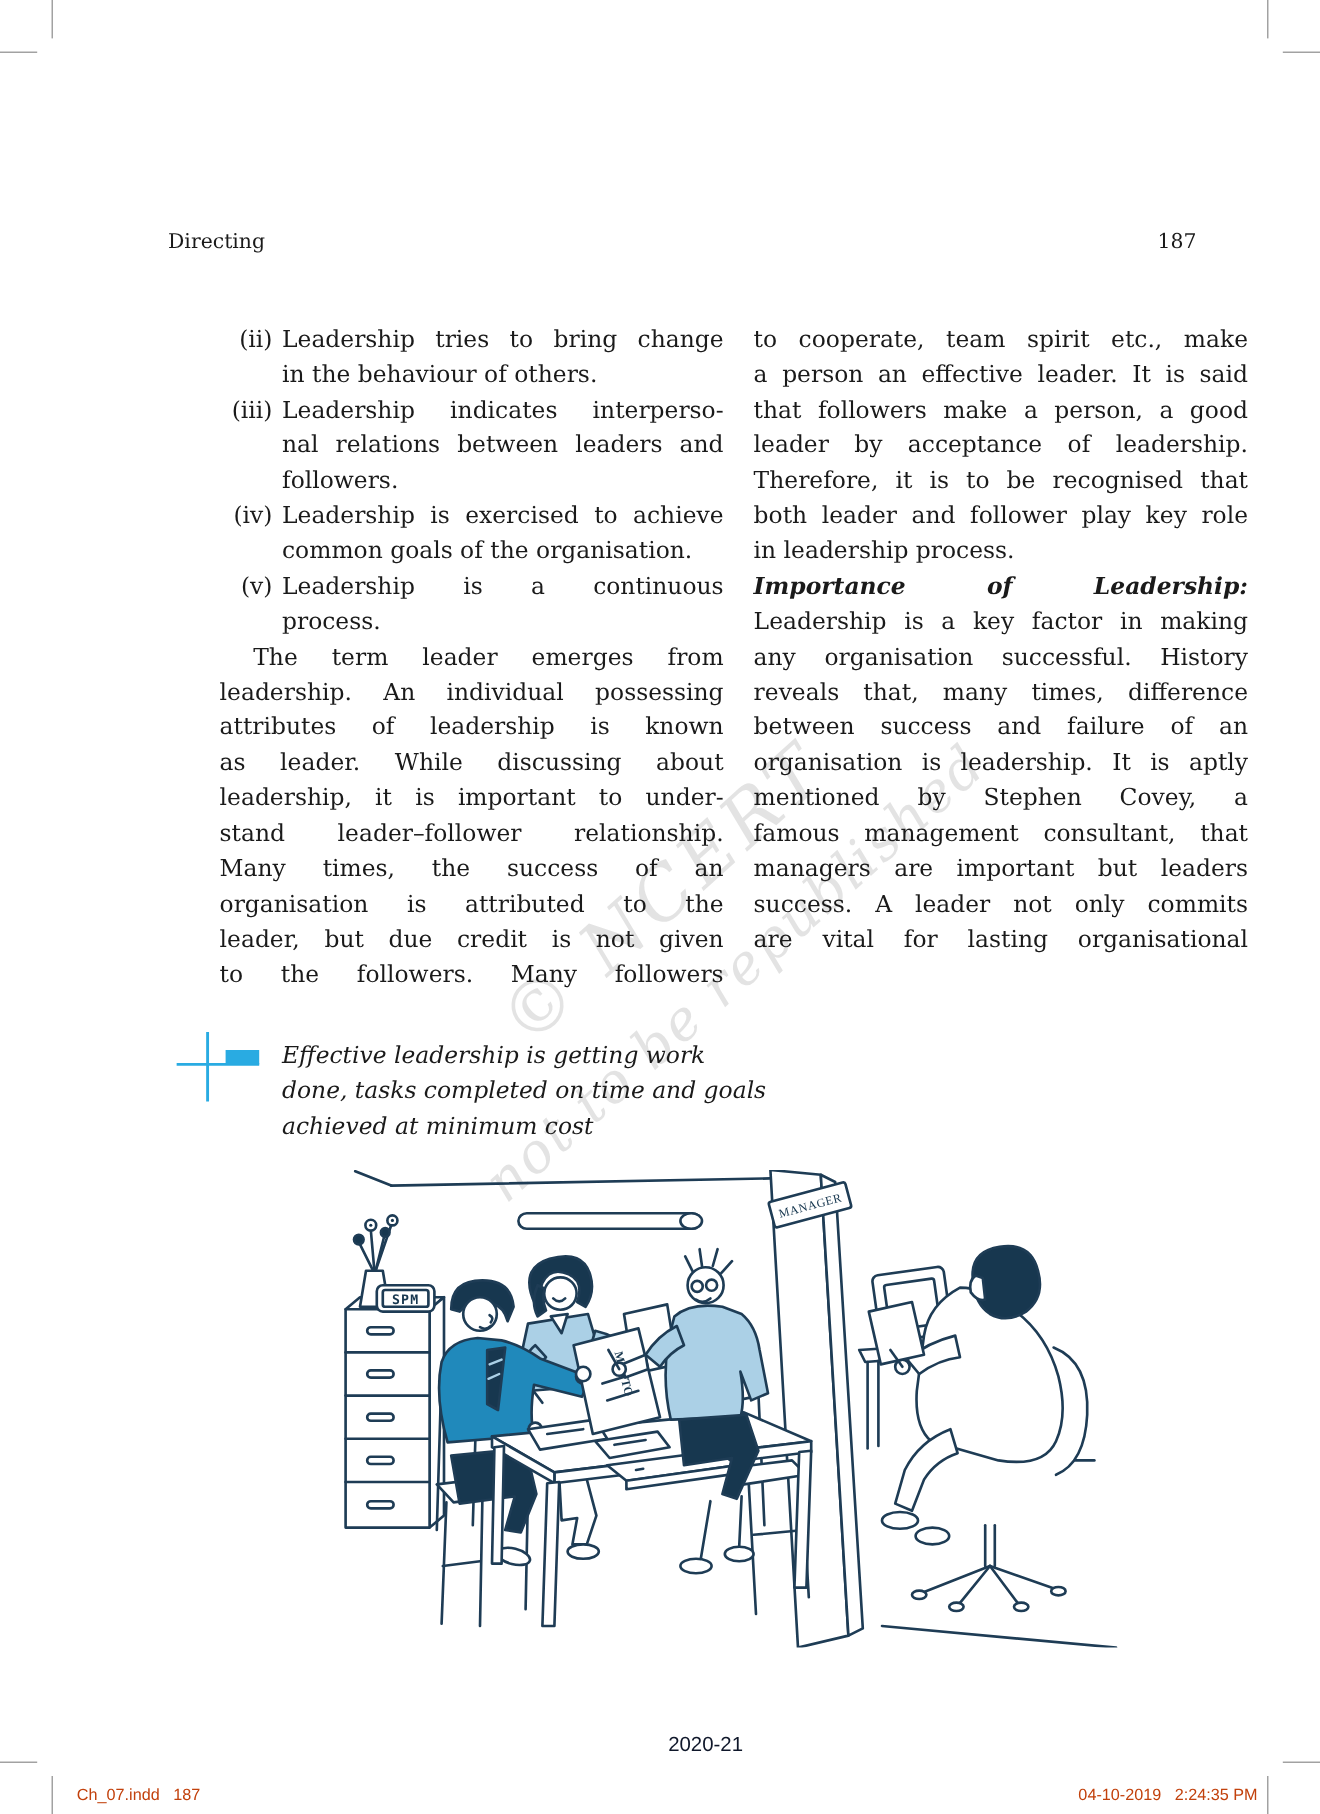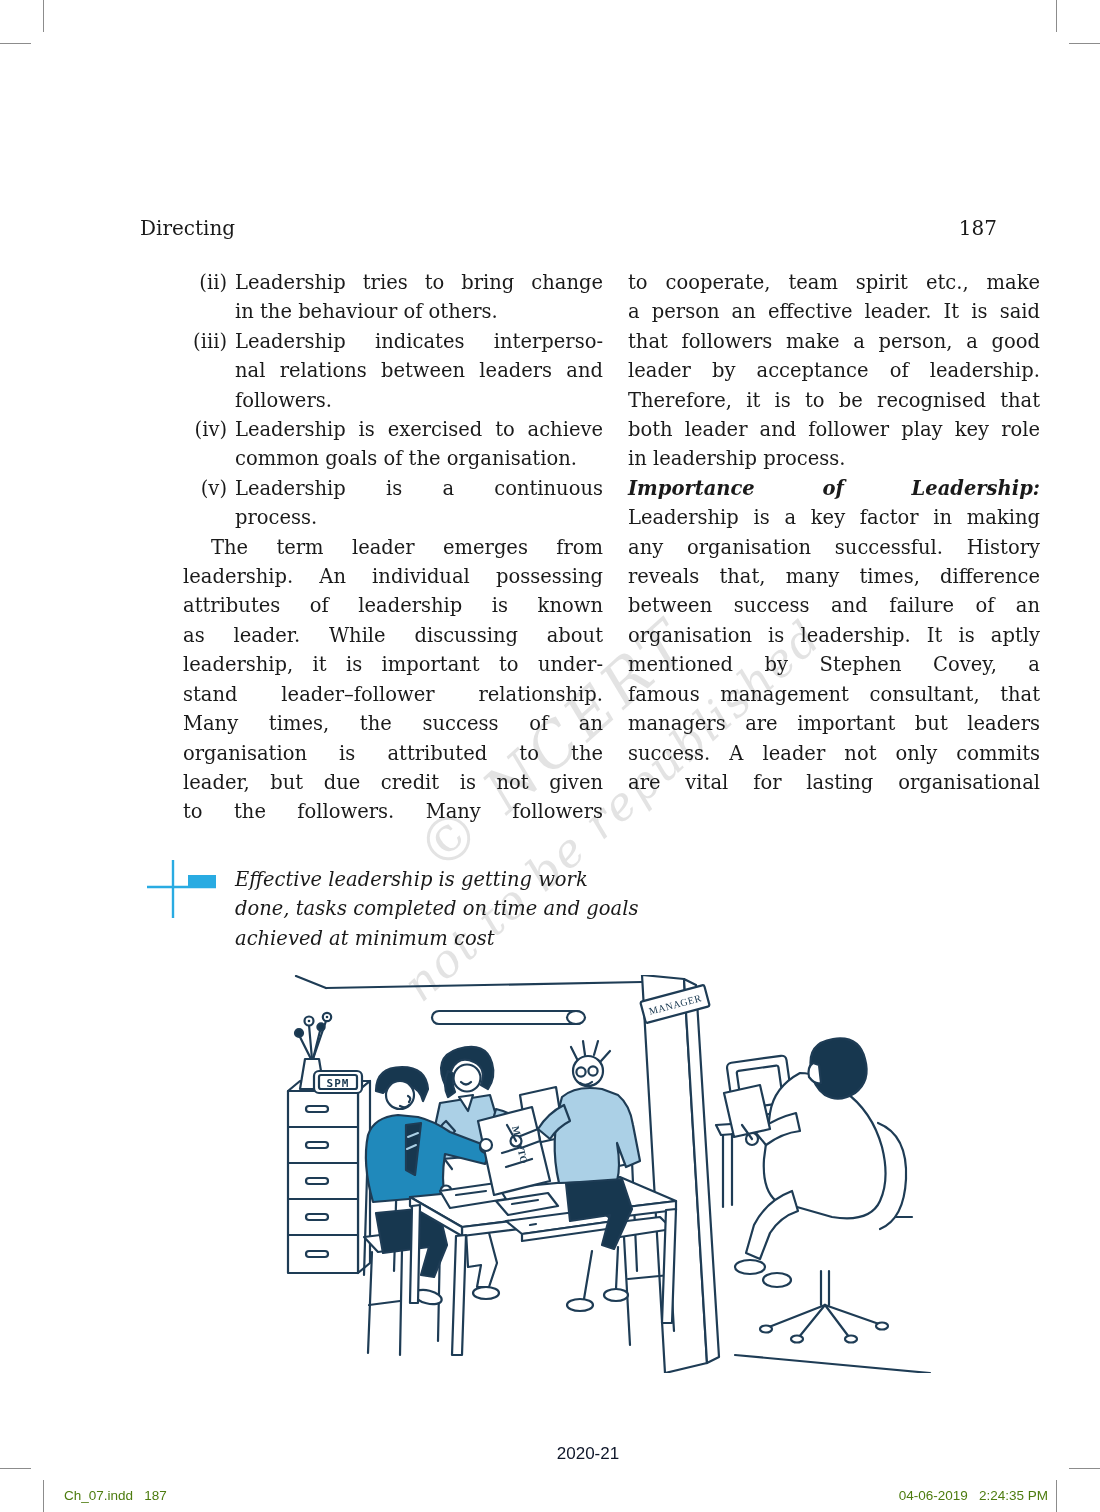--- a/index.html
+++ b/index.html
@@ -1,22 +1,22 @@
 <!DOCTYPE html>
 <html><head>
 <meta charset="utf-8">
 <style>
   html,body{margin:0;padding:0;background:#e8e8e8;}
   .page{position:relative;width:1100px;height:1512px;background:#ffffff;overflow:hidden;
         font-family:"DejaVu Serif","Liberation Serif",serif;color:#1a1a1a;}
   
   .crop{position:absolute;background:#8c8c8c;}
   
-  .header{position:absolute;left:140px;top:216px;width:857px;display:flex;
-          justify-content:space-between;font-size:20px;text-align:center;}
+  .header{position:absolute;left:140px;top:192px;width:857px;display:flex;
+          justify-content:space-between;font-size:17px;text-align:center;}
   
   .watermark{position:absolute;left:290px;top:700px;width:580px;text-align:center;
              transform:rotate(-42deg);font-style:italic;color:rgba(40,40,40,0.13);
              pointer-events:none;z-index:1;}
   .wm1{font-size:60px;letter-spacing:5px;}
   .wm2{font-size:46px;letter-spacing:2px;margin-top:26px;}
   
   .columns{position:absolute;left:140px;top:268px;display:flex;gap:25px;
            font-size:19.5px;line-height:29.4px;z-index:2;}
   .col-left{width:420px;margin-left:43px;}
@@ -32,21 +32,21 @@
   
   .callout{position:absolute;left:147px;top:858px;display:flex;z-index:2;}
   .callout-text{margin-left:16px;margin-top:8px;font-style:italic;font-size:19.5px;
                 line-height:27.5px;}
   
   .illus{position:absolute;left:280px;top:975px;z-index:2;}
   
   .footer-year{position:absolute;left:0;top:1444px;width:100%;text-align:center;
                font-family:"Liberation Sans","DejaVu Sans",sans-serif;font-size:17px;color:#0f172a;padding-left:38px;}
   .imprint{position:absolute;top:1488px;font-family:"Liberation Sans","DejaVu Sans",sans-serif;
-           font-size:13.5px;color:#4d7c0f;white-space:pre;}
+           font-size:13.5px;color:#c2410c;white-space:pre;}
   .imprint-left{left:64px;}
   .imprint-right{right:52px;}
 </style>
 </head>
 <body>
 
 <div class="page">
 
   <div class="crop" style="left:43px;top:0;width:1px;height:32px;"></div>
   <div class="crop" style="left:0;top:43px;width:31px;height:1px;"></div>
@@ -340,15 +340,15 @@
         <ellipse cx="300" cy="330" rx="13" ry="6" fill="#fff"></ellipse>
         <ellipse cx="336" cy="320" rx="12" ry="6" fill="#fff"></ellipse>
         <line x1="312" y1="276" x2="304" y2="324"></line>
         <line x1="338" y1="272" x2="336" y2="314"></line>
       </g>
     </g>
   </svg>
 
   <div class="footer-year">2020-21</div>
   <div class="imprint imprint-left">Ch_07.indd   187</div>
-  <div class="imprint imprint-right">04-06-2019   2:24:35 PM</div>
+  <div class="imprint imprint-right">04-10-2019   2:24:35 PM</div>
 
 </div>
 
 </body></html>

